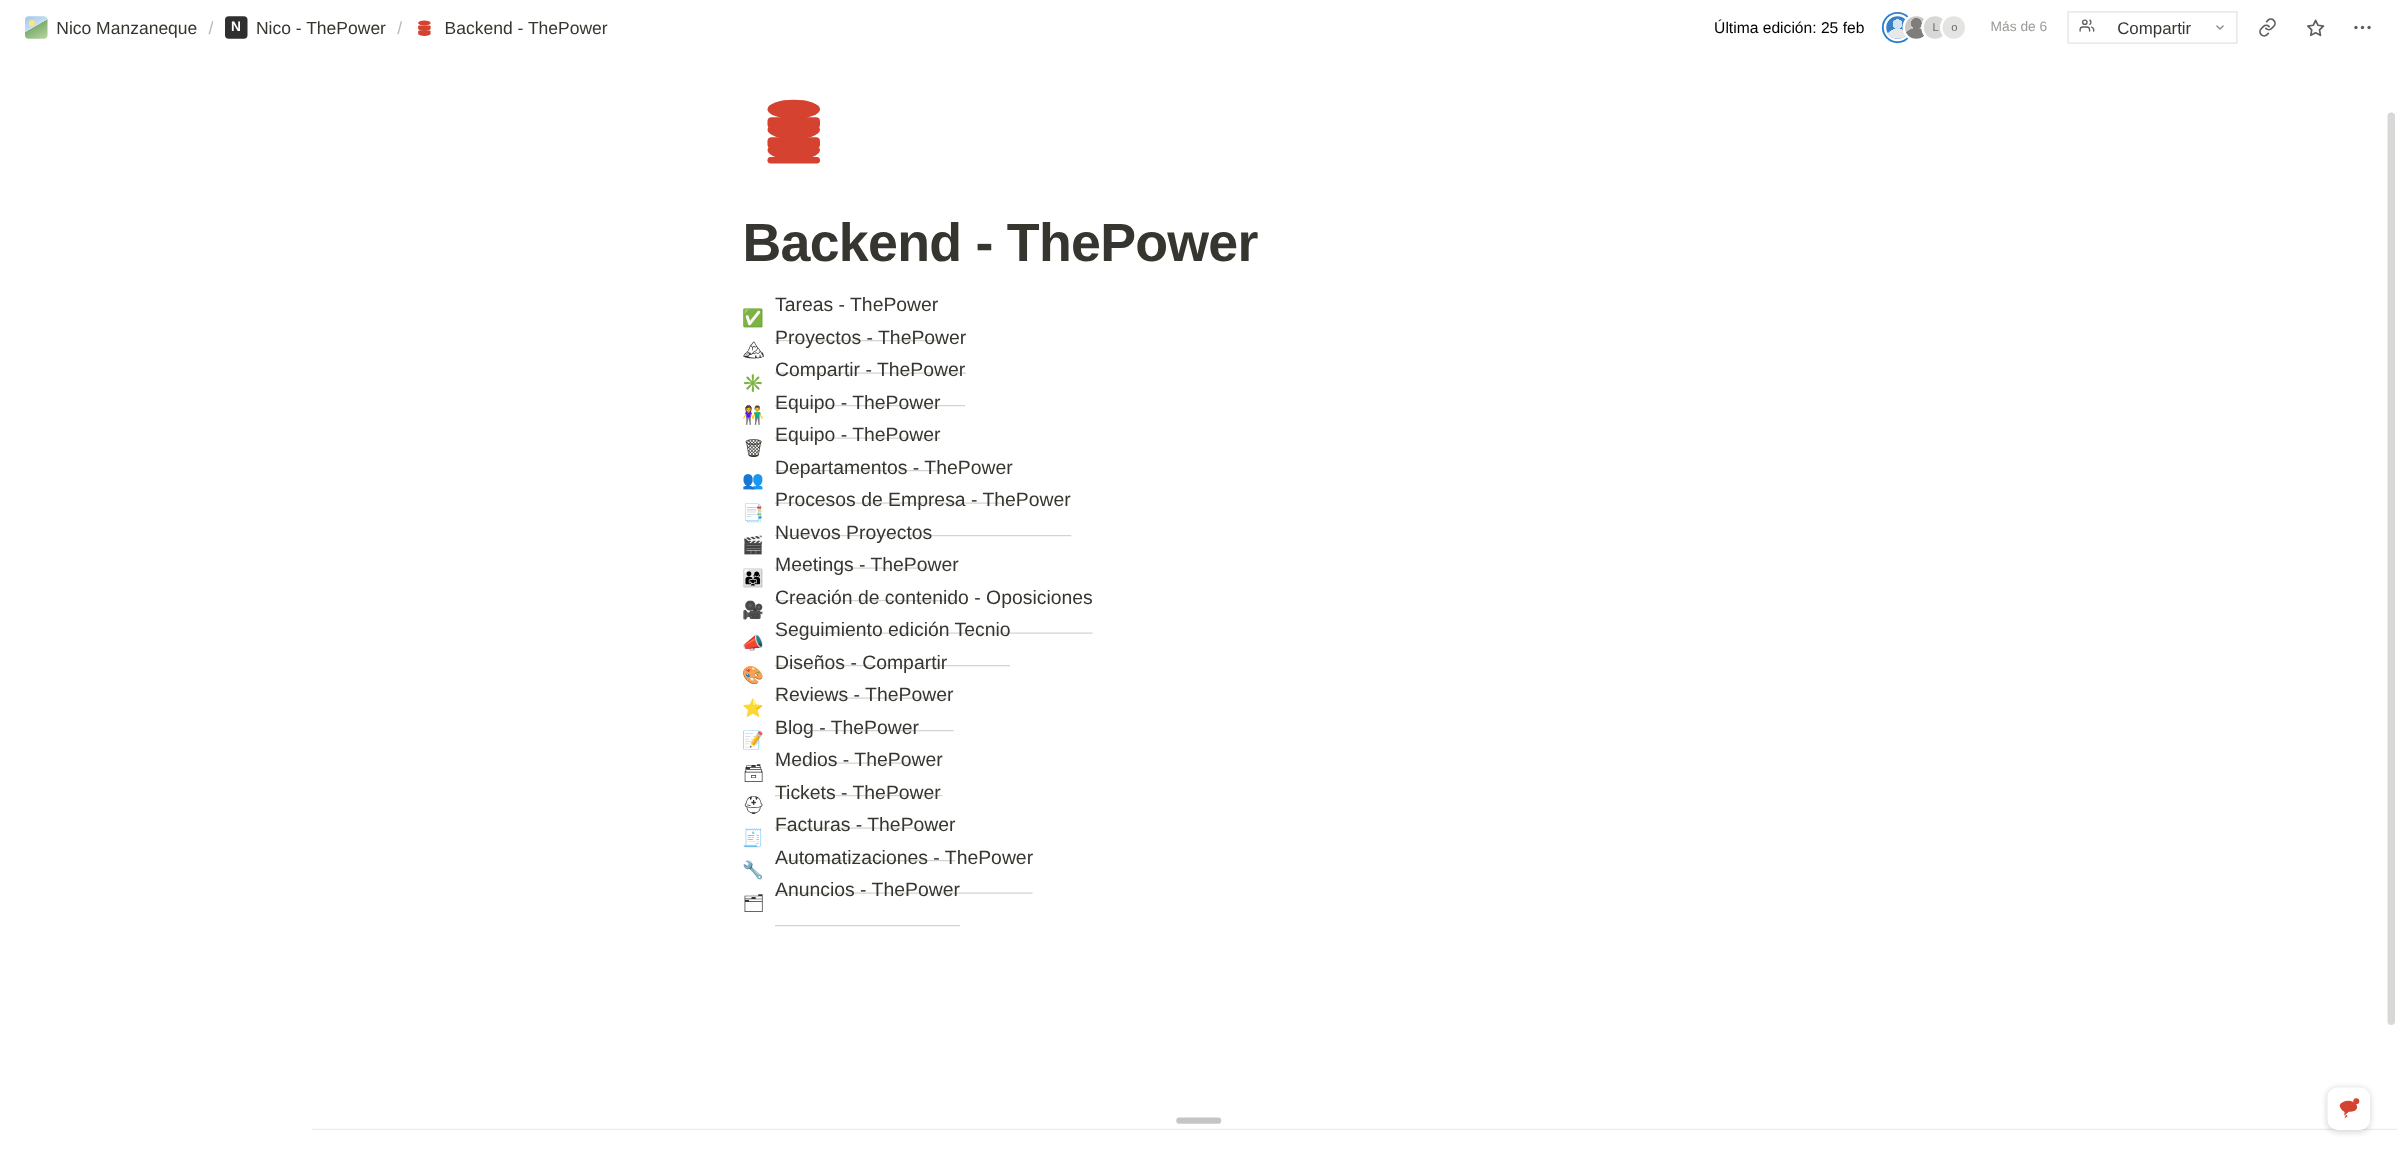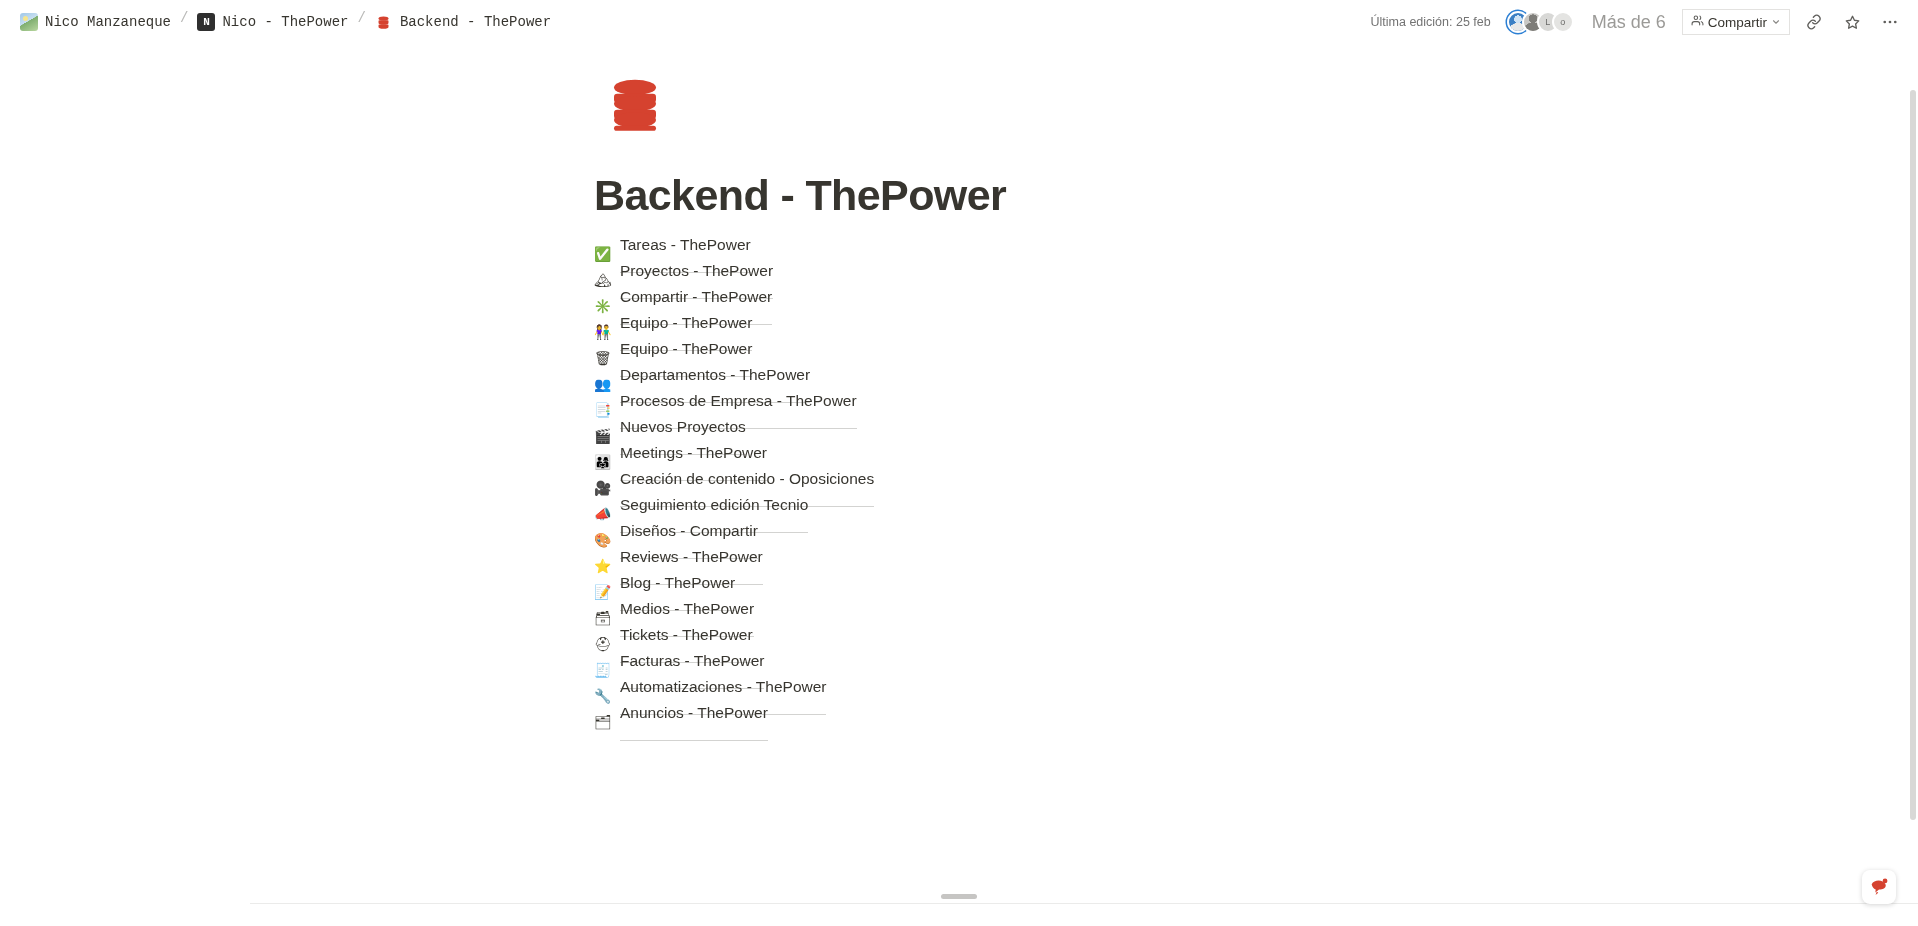--- a/index.html
+++ b/index.html
@@ -15,25 +15,24 @@
   .topbar {
     height: 44px;
     display: flex;
     align-items: center;
     padding: 0 14px 0 14px;
     background: #ffffff;
     position: relative;
   }
   .breadcrumb {
     display: flex;
-    align-items: flex-start;
+    align-items: center;
     gap: 0;
     font-size: 14px;
     color: #37352f;
-    font-family: Liberation Mono, monospace;
   }
   .crumb {
     display: flex;
     align-items: center;
     gap: 7px;
     padding: 3px 6px;
     border-radius: 4px;
     cursor: pointer;
     white-space: nowrap;
   }
@@ -71,21 +70,21 @@
     font-size: 11px;
   }
   .topbar-right {
     margin-left: auto;
     display: flex;
     align-items: center;
     gap: 10px;
   }
   .edit-time {
     font-size: 12.5px;
-    color: #737373;
+    color: #000000;
     white-space: nowrap;
     padding: 3px 6px;
     border-radius: 4px;
     cursor: pointer;
   }
   .facepile {
     display: flex;
     align-items: center;
     margin-right: 2px;
   }
@@ -113,31 +112,31 @@
   .face-b { background: #c9c8c5; }
   .face-b:after {
     content: "";
     position: absolute; inset: 0;
     background: radial-gradient(circle at 50% 32%, #7e7d79 0 28%, transparent 29%),
                 radial-gradient(circle at 50% 112%, #7e7d79 0 48%, transparent 49%);
   }
   .face-c { background: #d8d8d6; color:#6b6b69; font-size: 9px; }
   .face-d { background: #e4e4e2; color:#6b6b69; font-size: 9px; }
   .more-count {
-    font-size: 18px;
+    font-size: 11px;
     color: #9b9a97;
     padding: 3px 6px;
     border-radius: 4px;
     cursor: pointer;
     white-space: nowrap;
   }
   .share-btn {
     display: flex;
     align-items: center;
-    gap: 4px;
+    gap: 18px;
     font-size: 13.5px;
     color: #37352f;
     padding: 4px 8px;
     border-radius: 0;
     cursor: pointer;
     border: 1px solid #e3e2e0;
     background: #fff;
   }
   .icon-btn {
     width: 28px; height: 28px;

